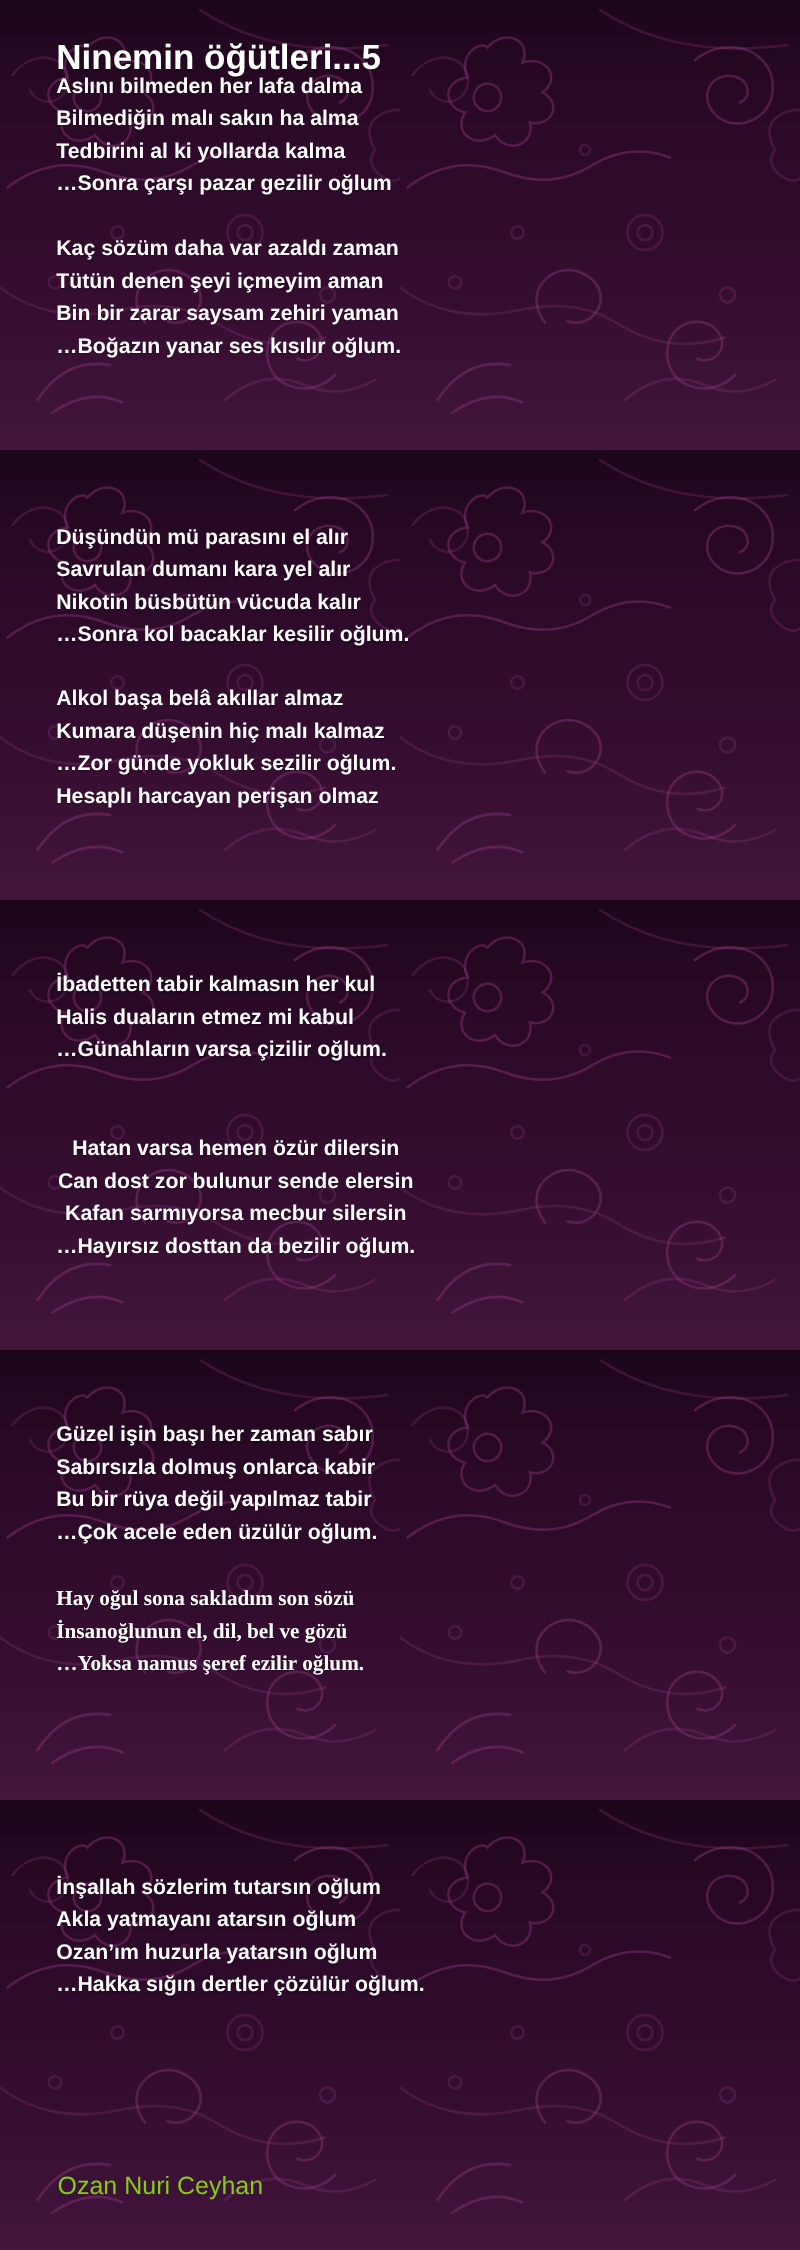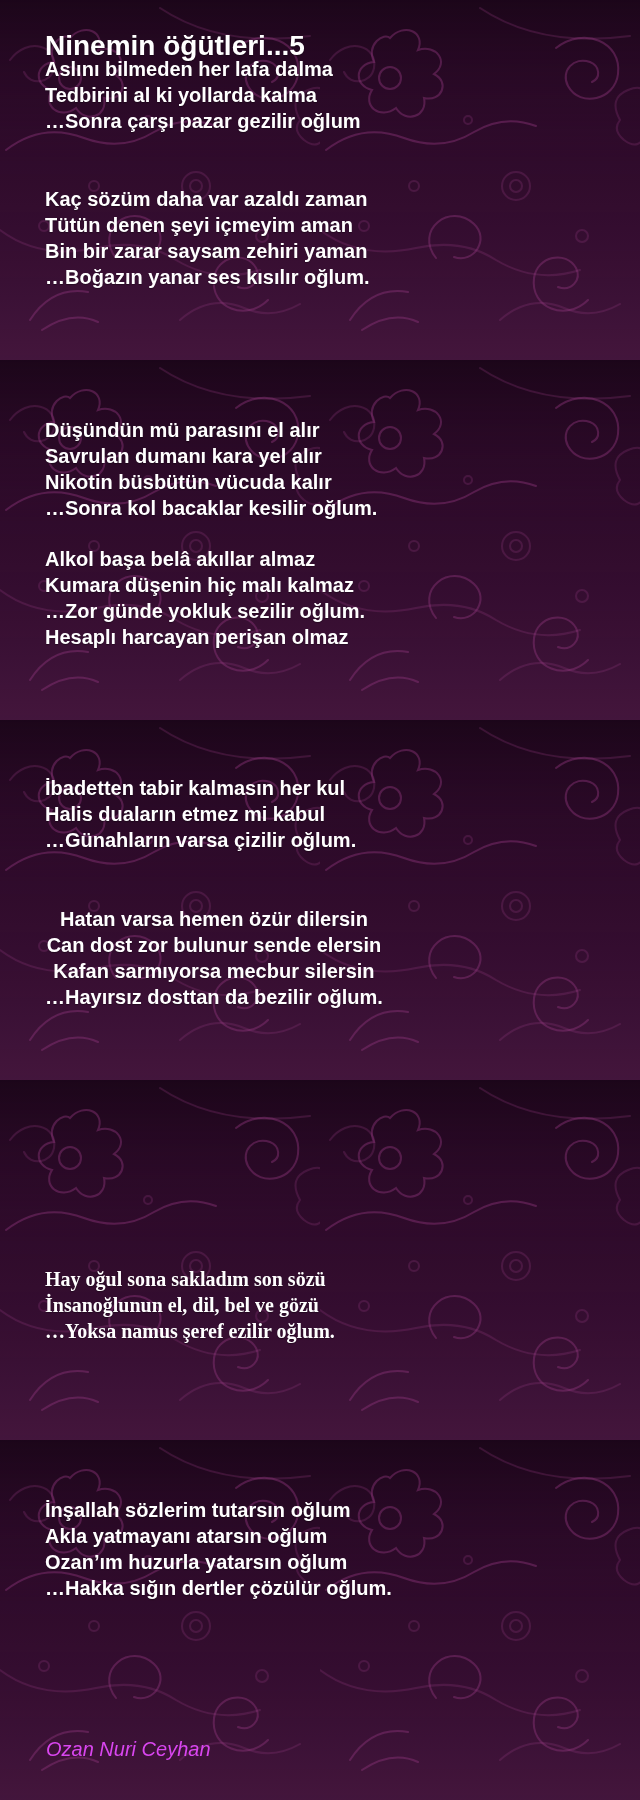--- a/index.html
+++ b/index.html
@@ -12,33 +12,33 @@
   .bg-svg { position: absolute; top: 0; left: 0; display: block; }
   .content { position: absolute; top: 0; left: 0; width: 640px; height: 1800px; color: #ffffff; }
   .poem-title {
     position: absolute; left: 45px; top: 10px;
     font-size: 28px; font-weight: bold; line-height: 33px;
     white-space: nowrap;
     text-shadow: 0 1px 1px rgba(0,0,0,0.35);
   }
   .stanza {
     position: absolute; left: 45px;
-    font-size: 20px; font-weight: bold; line-height: 26px;
+    font-size: 17px; font-weight: bold; line-height: 26px;
     white-space: nowrap;
     text-shadow: 0 1px 1px rgba(0,0,0,0.35);
   }
   .st0 { top: 56px; }   .st1 { top: 186px; }
   .st2 { top: 417px; }  .st3 { top: 546px; }
   .st4 { top: 775px; }  .st5 { top: 906px; text-align: center; }
   .st6 { top: 1135px; } .st7 { top: 1266px; font-family: Liberation Serif, serif; }
   .st8 { top: 1497px; }
   .poem-author {
     position: absolute; left: 46px; top: 1738px;
-    font-size: 20px; font-style: italic; font-weight: normal;
-    color: #d946ef; white-space: nowrap;
+    font-size: 20px; font-weight: normal;
+    color: #84cc16; white-space: nowrap;
   }
 </style>
 </head>
 <body>
 
 <svg class="bg-svg" width="640" height="1800" aria-hidden="true">
   <defs>
     <linearGradient id="tileShade" x1="0" y1="0" x2="0" y2="1">
       <stop offset="0" stop-color="#0e020d" stop-opacity="0.60"></stop>
       <stop offset="0.45" stop-color="#2a0827" stop-opacity="0.12"></stop>
@@ -75,20 +75,21 @@
   <rect width="640" height="1800" fill="#300b2c"></rect>
   <rect width="640" height="1800" fill="url(#shadeTile)"></rect>
   <rect width="640" height="1800" fill="url(#damask)"></rect>
 </svg>
 
 <div class="content">
   <h1 class="poem-title">Ninemin öğütleri...5</h1>
 
   <div class="stanza st0">
     <div>Aslını bilmeden her lafa dalma</div>
+    <div>Bilmediğin malı sakın ha alma</div>
     <div>Tedbirini al ki yollarda kalma</div>
     <div>…Sonra çarşı pazar gezilir oğlum</div>
   </div>
 
   <div class="stanza st1">
     <div>Kaç sözüm daha var azaldı zaman</div>
     <div>Tütün denen şeyi içmeyim aman</div>
     <div>Bin bir zarar saysam zehiri yaman</div>
     <div>…Boğazın yanar ses kısılır oğlum.</div>
   </div>
@@ -113,20 +114,26 @@
     <div>…Günahların varsa çizilir oğlum.</div>
   </div>
 
   <div class="stanza st5">
     <div>Hatan varsa hemen özür dilersin</div>
     <div>Can dost zor bulunur sende elersin</div>
     <div>Kafan sarmıyorsa mecbur silersin</div>
     <div>…Hayırsız dosttan da bezilir oğlum.</div>
   </div>
 
+  <div class="stanza st6">
+    <div>Güzel işin başı her zaman sabır</div>
+    <div>Sabırsızla dolmuş onlarca kabir</div>
+    <div>Bu bir rüya değil yapılmaz tabir</div>
+    <div>…Çok acele eden üzülür oğlum.</div>
+  </div>
 
   <div class="stanza st7">
     <div>Hay oğul sona sakladım son sözü</div>
     <div>İnsanoğlunun el, dil, bel ve gözü</div>
     <div>…Yoksa namus şeref ezilir oğlum.</div>
   </div>
 
   <div class="stanza st8">
     <div>İnşallah sözlerim tutarsın oğlum</div>
     <div>Akla yatmayanı atarsın oğlum</div>

